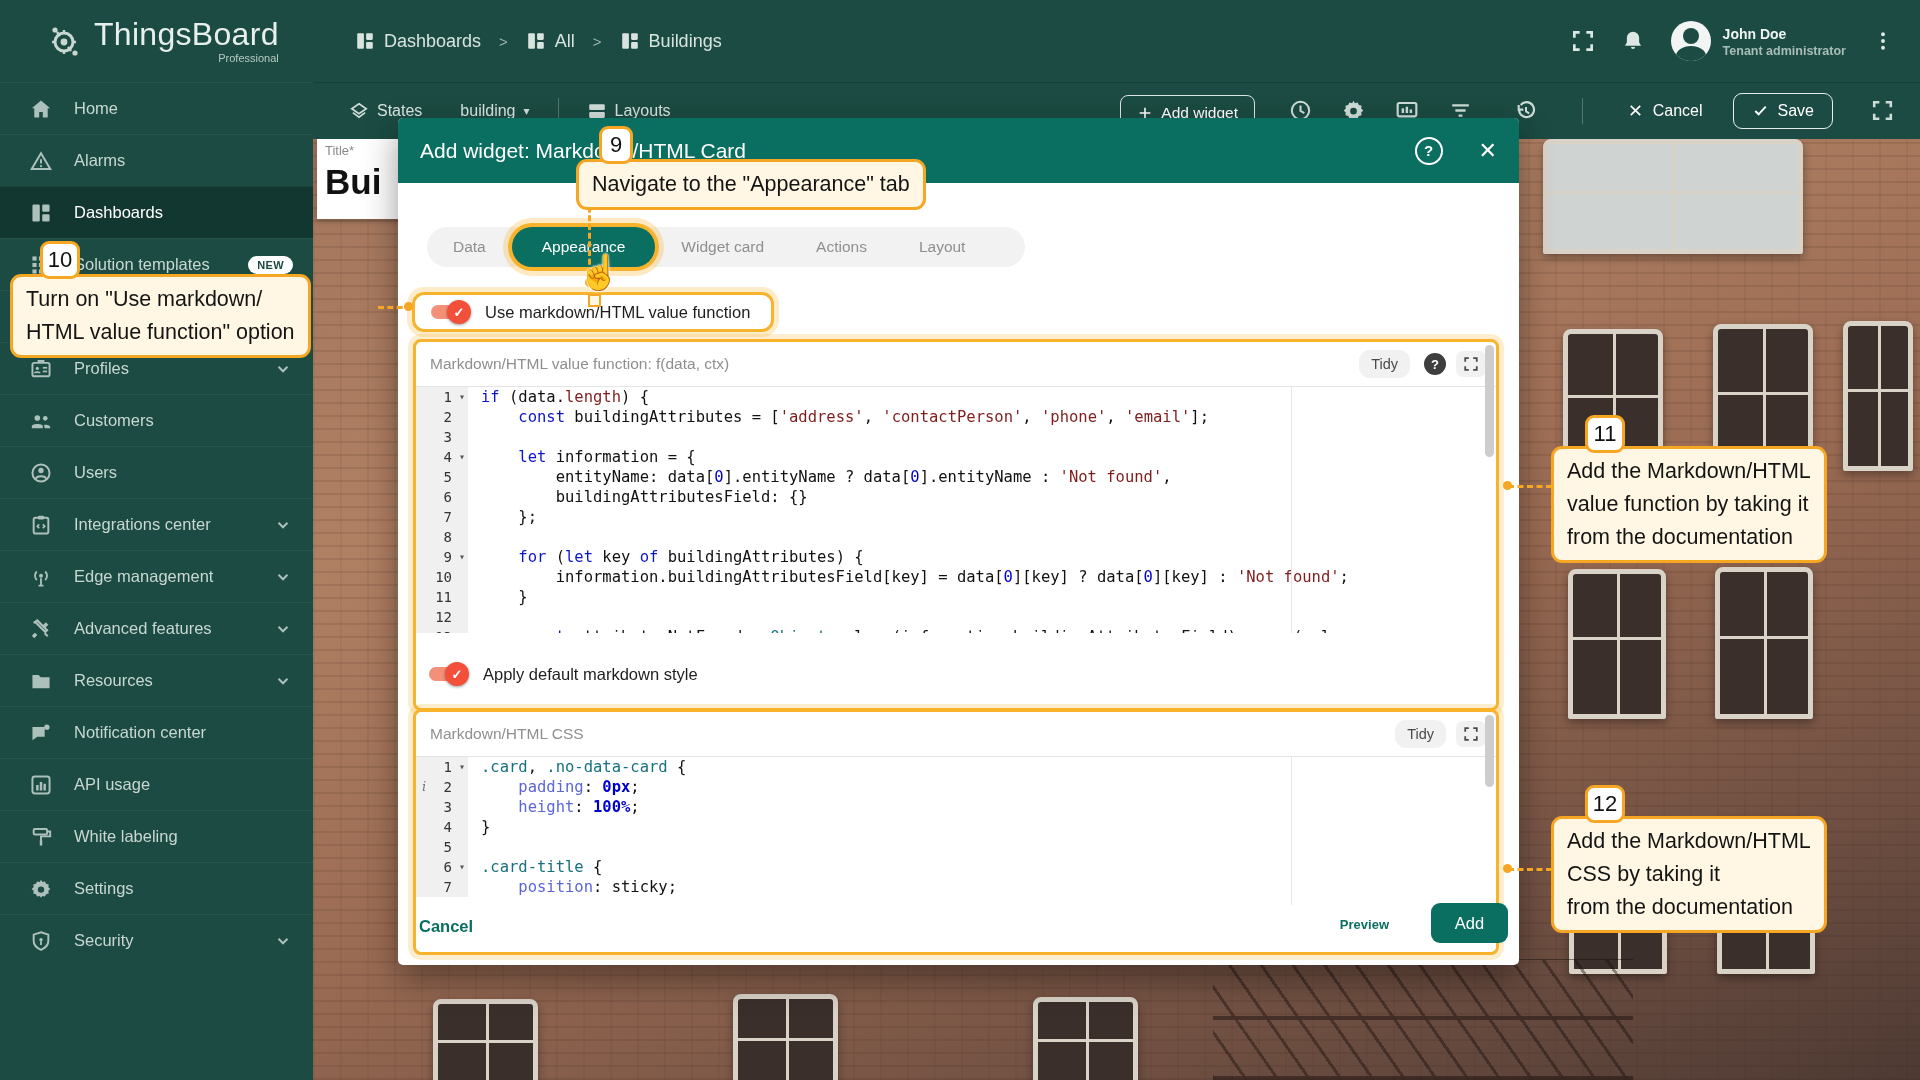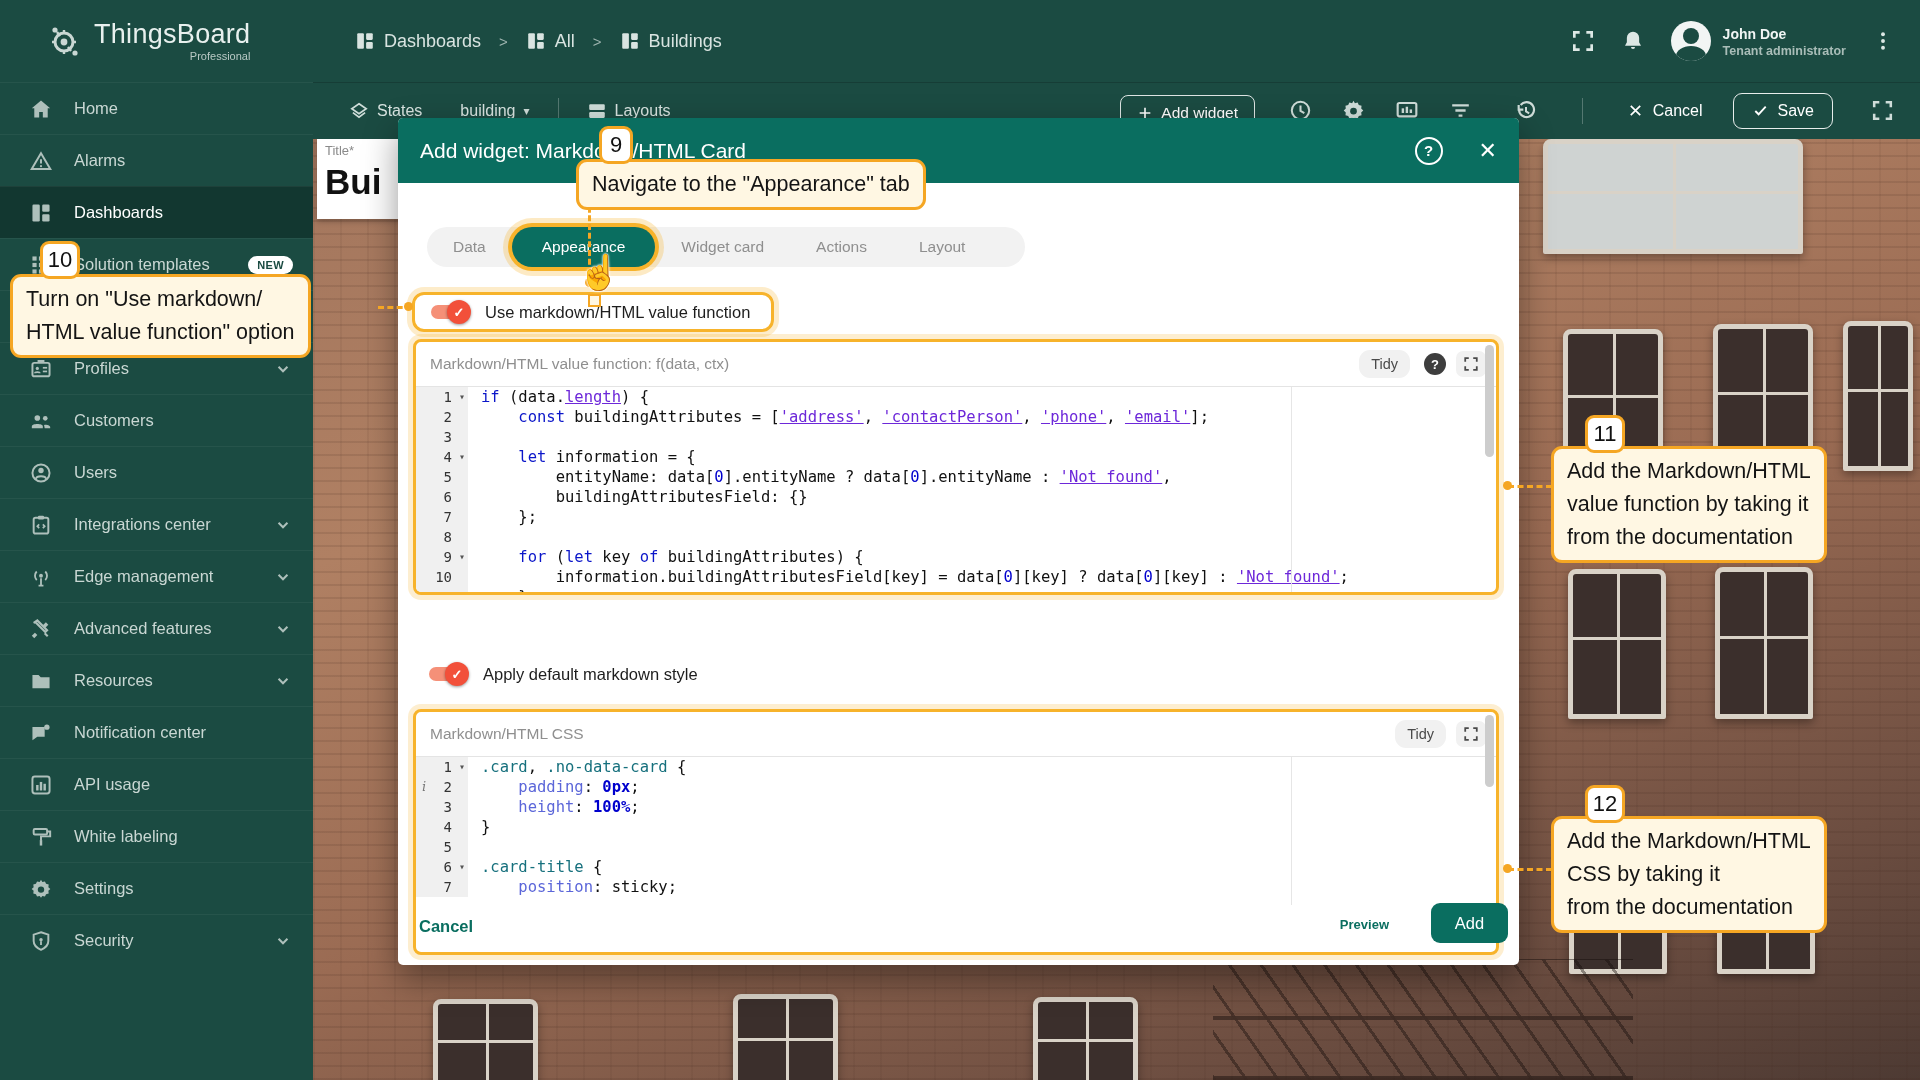--- a/index.html
+++ b/index.html
@@ -6,21 +6,21 @@
   .stage{position:relative;width:1920px;height:1080px;overflow:hidden;background:#1B4B42;
          font-family:"Liberation Sans",sans-serif;-webkit-font-smoothing:antialiased;}
   .ic{display:inline-block;vertical-align:middle;fill:none;stroke:currentColor;}
 
   
   .topbar{position:absolute;left:0;top:0;width:1920px;height:82px;background:#1B4B42;
           border-bottom:1px solid rgba(0,0,0,0.18);z-index:4;display:flex;align-items:center;}
   .logo{width:313px;display:flex;align-items:center;padding-left:44px;box-sizing:border-box;color:#DDE8E5;}
   .logo-mark{color:#C9D7D3;margin-right:10px;}
   .logo-text{line-height:1;}
-  .logo-title{font-size:27px;color:#E8F0EE;letter-spacing:.3px;}
+  .logo-title{font-size:32px;color:#E8F0EE;letter-spacing:.3px;}
   .logo-sub{font-size:11px;color:#B9C9C5;text-align:right;margin-top:3px;}
   .crumbs{display:flex;align-items:center;color:#D9E4E1;font-size:18px;gap:12px;padding-left:42px;}
   .crumb{display:flex;align-items:center;gap:9px;}
   .crumb-sep{color:#9FB5B0;font-size:15px;margin:0 6px;}
   .top-right{position:absolute;right:0;top:0;height:82px;display:flex;align-items:center;gap:26px;padding-right:26px;color:#DDE8E5;}
   .avatar{width:40px;height:40px;border-radius:50%;background:#F2F5F4;position:relative;overflow:hidden;}
   .avatar .head{position:absolute;left:12px;top:7px;width:16px;height:16px;border-radius:50%;background:#1B4B42;}
   .avatar .body{position:absolute;left:5px;top:25px;width:30px;height:20px;border-radius:50% 50% 0 0;background:#1B4B42;}
   .uname{font-size:14px;color:#F0F5F4;line-height:1.45;}
   .urole{font-size:12.5px;color:#A9BDB8;}
@@ -88,39 +88,39 @@
   .tog{position:relative;width:40px;height:20px;flex:0 0 40px;}
   .tog .track{position:absolute;left:2px;top:3px;width:36px;height:14px;border-radius:7px;background:#F59078;}
   .tog .knob{position:absolute;right:-2px;top:-2px;width:24px;height:24px;border-radius:50%;background:#F2503A;
              box-shadow:0 1px 3px rgba(0,0,0,0.4);display:flex;align-items:center;justify-content:center;color:#fff;font-size:13px;font-weight:700;}
   .tr1{left:14px;top:174px;width:362px;height:40px;padding-left:14px;box-sizing:border-box;
        border:3px solid #F7B32B;border-radius:12px;box-shadow:0 0 0 5px rgba(247,179,43,0.25);}
   .tr2{left:29px;top:546px;}
 
   .editor{position:absolute;left:15px;width:1086px;background:#fff;border:3px solid #F7B32B;border-radius:8px;
           box-shadow:0 0 0 5px rgba(247,179,43,0.22);box-sizing:border-box;overflow:hidden;}
-  .ed1{top:221px;height:256px;}
+  .ed1{top:221px;height:372px;}
   .ed2{top:591px;height:246px;}
   .ed-head{display:flex;align-items:center;height:44px;padding:0 10px 0 14px;}
   .ed-label{flex:1;font-size:15.5px;color:#8F8F8F;}
   .ed-btn{background:#F1F1F1;border-radius:11px;color:#4A4A4A;font-size:14.5px;padding:6px 12px;margin-left:10px;}
   .ed-iconbtn{background:#F1F1F1;border-radius:7px;color:#4A4A4A;padding:5px 7px;margin-left:10px;display:flex;align-items:center;}
   .ed-help{width:22px;height:22px;border-radius:50%;background:#3E3E3E;color:#fff;font-size:13px;font-weight:700;
            display:flex;align-items:center;justify-content:center;margin-left:14px;}
   .codewrap{position:relative;border-top:1px solid #E4E4E4;overflow:hidden;}
   .ed1 .codewrap{height:246px;}
   .ed2 .codewrap{height:148px;}
   .codewrap:before{content:"";position:absolute;left:875px;top:0;bottom:0;width:1px;background:#E6E6E6;}
   .cl{display:flex;height:20px;line-height:20px;font-family:"DejaVu Sans Mono",monospace;font-size:15.5px;color:#111;}
   .gut{position:relative;flex:0 0 52px;background:#F0F0F0;text-align:right;box-sizing:border-box;padding-right:16px;
        color:#333;font-size:14px;}
   .gfold{position:absolute;right:3px;top:0;font-size:10px;color:#555;}
   .ginfo{position:absolute;left:6px;top:0;color:#777;font-style:italic;font-size:13px;font-family:"DejaVu Serif",serif;}
   .ct{white-space:pre;padding-left:13px;}
-  .tk-kw{color:#0B16C9;} .tk-str{color:#6d28d9;text-decoration:underline;} .tk-num{color:#0000CD;} .tk-sup{color:#16707D;text-align:center;}
+  .tk-kw{color:#0B16C9;} .tk-str{color:#7f1d1d;} .tk-num{color:#0000CD;} .tk-sup{color:#16707D;text-align:center;}
   .tk-prop{color:#5B66D9;} .tk-bnum{color:#0000CD;font-weight:700;} .tk-pln{color:#111;}
   .vthumb{position:absolute;right:2px;width:9px;border-radius:5px;background:#CDCDCD;}
   .ed1 .vthumb{top:3px;height:112px;} .ed2 .vthumb{top:3px;height:72px;}
 
   .m-foot{position:absolute;left:0;right:0;bottom:0;height:62px;}
   .f-cancel{position:absolute;left:21px;top:14px;font-size:16.5px;font-weight:700;color:#0A6E60;}
   .f-preview{position:absolute;right:130px;top:14px;font-size:13px;font-weight:700;color:#0A6E60;}
   .f-add{position:absolute;right:11px;top:0px;width:77px;height:40px;background:#0A6E60;color:#fff;border-radius:9px;
          font-size:16.5px;font-weight:500;display:flex;align-items:center;justify-content:center;}
   .co-badge{position:absolute;background:#fff;border:3px solid #F5A623;border-radius:9px;color:#111;

